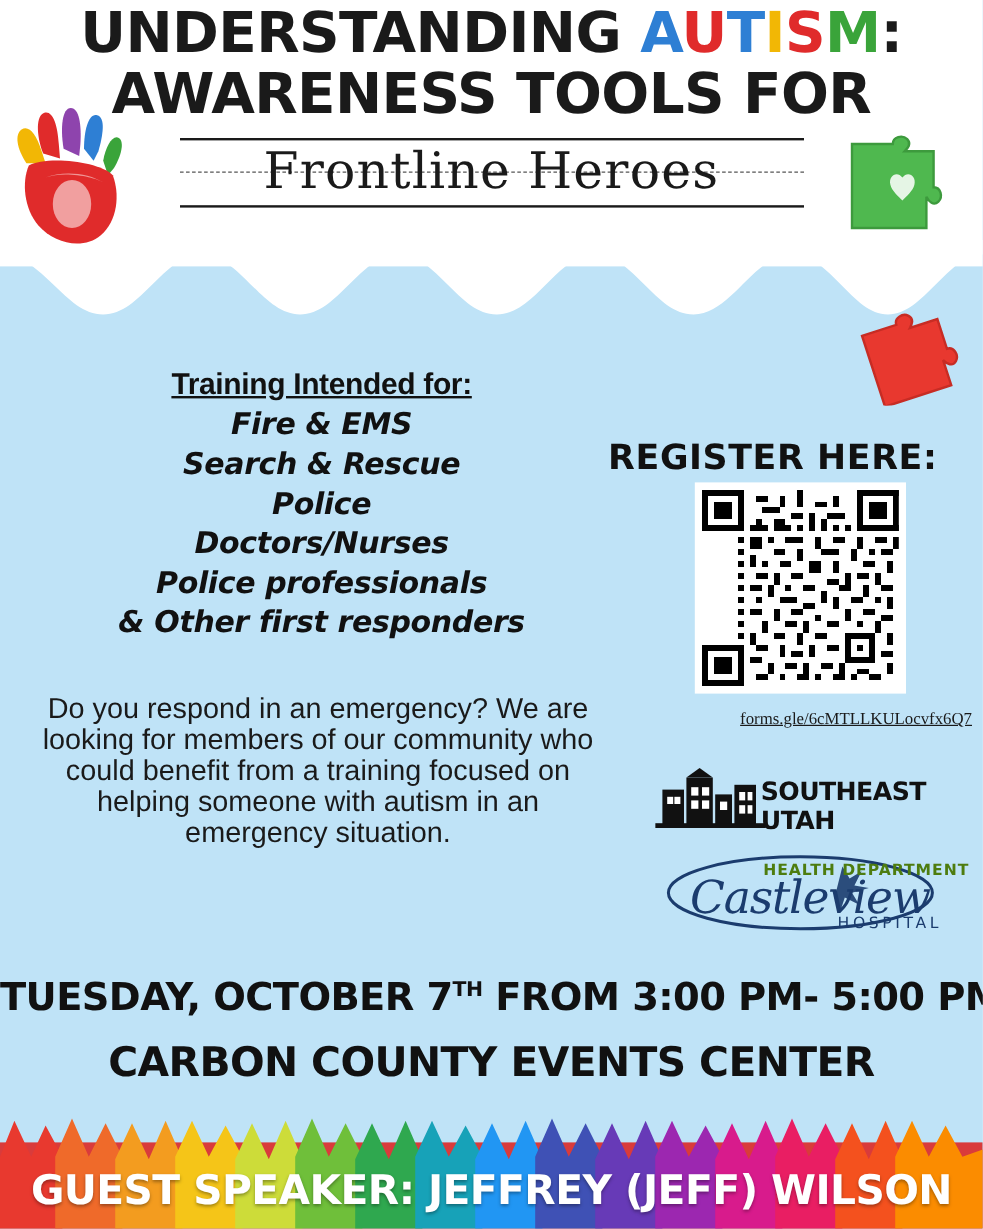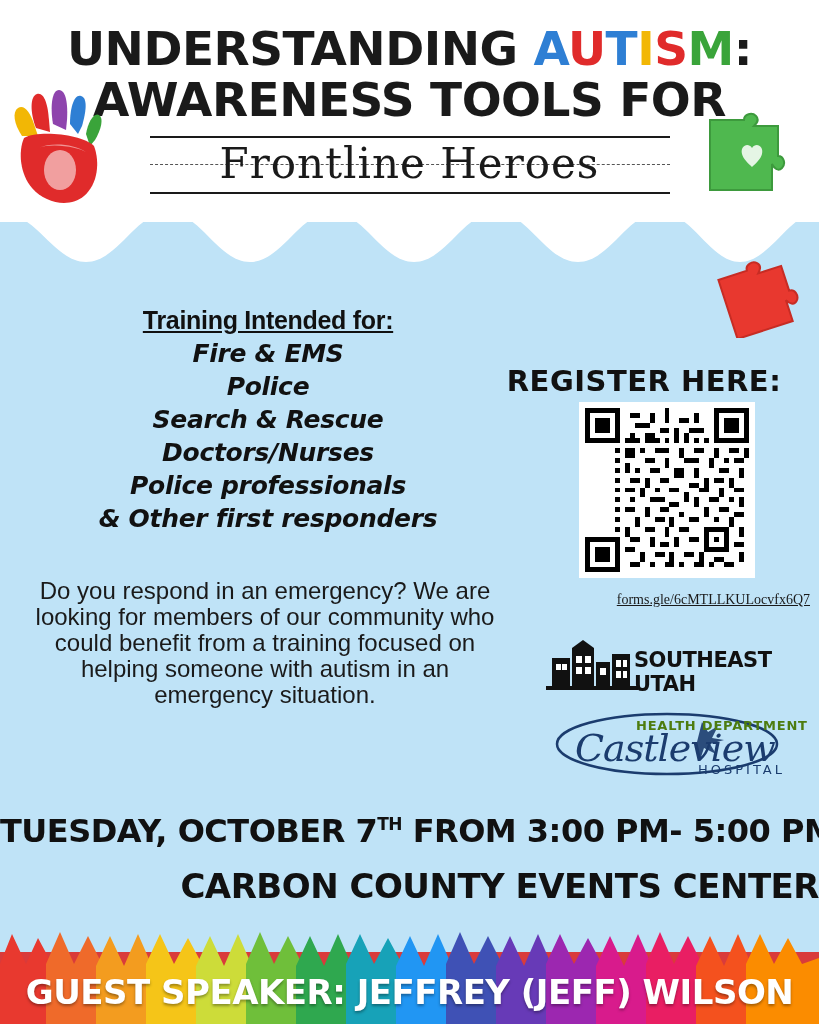--- a/index.html
+++ b/index.html
@@ -48,21 +48,21 @@
   }
   .title-line1, .title-line2 {
     font-family: "DejaVu Sans", sans-serif;
     font-weight: bold;
     font-size: 47px;
     letter-spacing: -0.5px;
     color: #1a1a1a;
     white-space: nowrap;
     line-height: 1.08;
   }
-  .title-line1 { margin-top: 24px; }
+  .title-line1 { margin-top: 3px; }
   .c-a { color: #2e7fd4; }
   .c-u { color: #e02b2b; }
   .c-t { color: #2e7fd4; }
   .c-i { color: #f2b705; }
   .c-s { color: #e02b2b; }
   .c-m { color: #3aa43a; }
 
   .script-wrap {
     position: relative;
     width: 520px;
@@ -256,21 +256,21 @@
     white-space: nowrap;
   }
   .datetime sup {
     font-size: 17px;
     vertical-align: super;
   }
   .venue {
     position: absolute;
     left: 0; top: 866px;
     width: 819px;
-    text-align: right;
+    text-align: center;
     font-family: "DejaVu Sans", sans-serif;
     font-weight: bold;
     font-size: 34px;
     color: #111;
     letter-spacing: -0.5px;
     z-index: 5;
     white-space: nowrap;
   }
 
   
@@ -349,22 +349,22 @@
   <svg class="puzzle-red" viewBox="0 0 92 80">
     <g transform="rotate(-18 46 40)">
       <path d="M12,10 L42,10 C42,4 50,2 54,6 C58,10 54,14 52,16 L76,16 L76,42
                C82,42 84,50 80,54 C76,58 72,54 70,50 L70,72 L12,72 Z" fill="#e8382f" stroke="#c72c24" stroke-width="2"></path>
     </g>
   </svg>
 
   <div class="intended-block">
     <div class="intended-title">Training Intended for:</div>
     <div class="intended-item">Fire &amp; EMS</div>
+    <div class="intended-item">Search &amp; Rescue</div>
     <div class="intended-item">Police</div>
-    <div class="intended-item">Search &amp; Rescue</div>
     <div class="intended-item">Doctors/Nurses</div>
     <div class="intended-item">Police professionals</div>
     <div class="intended-item">&amp; Other first responders</div>
   </div>
 
   <div class="paragraph">Do you respond in an emergency? We are looking for members of our community who could benefit from a training focused on helping someone with autism in an emergency situation.</div>
 
   <div class="register-label">REGISTER HERE:</div>
 
   <div class="qr-box">

